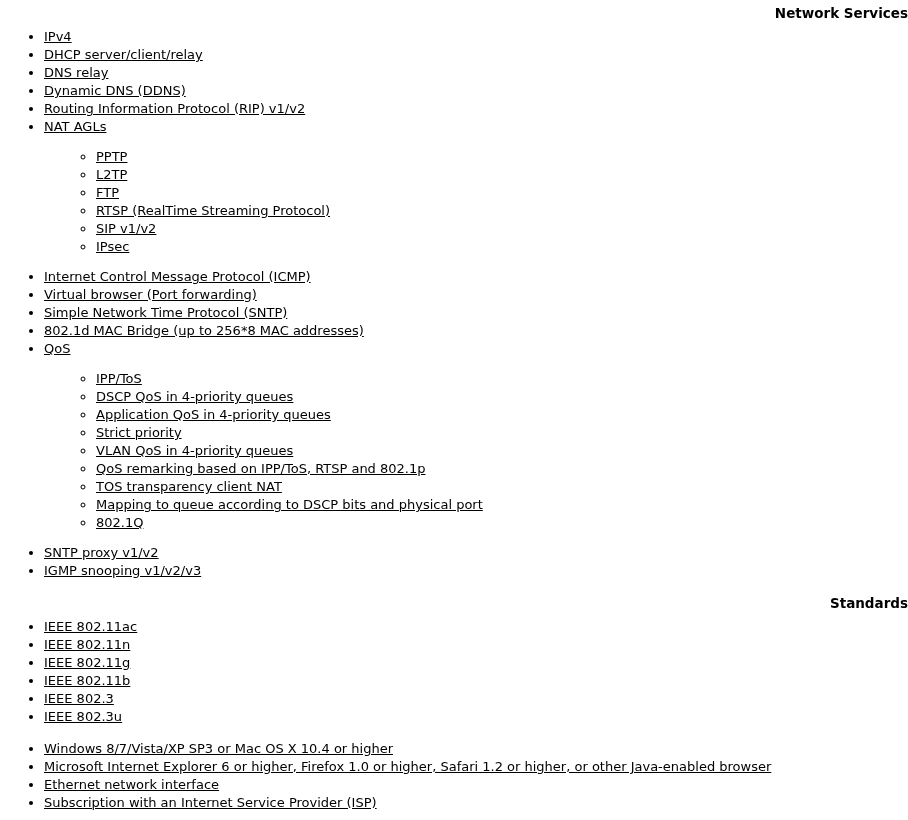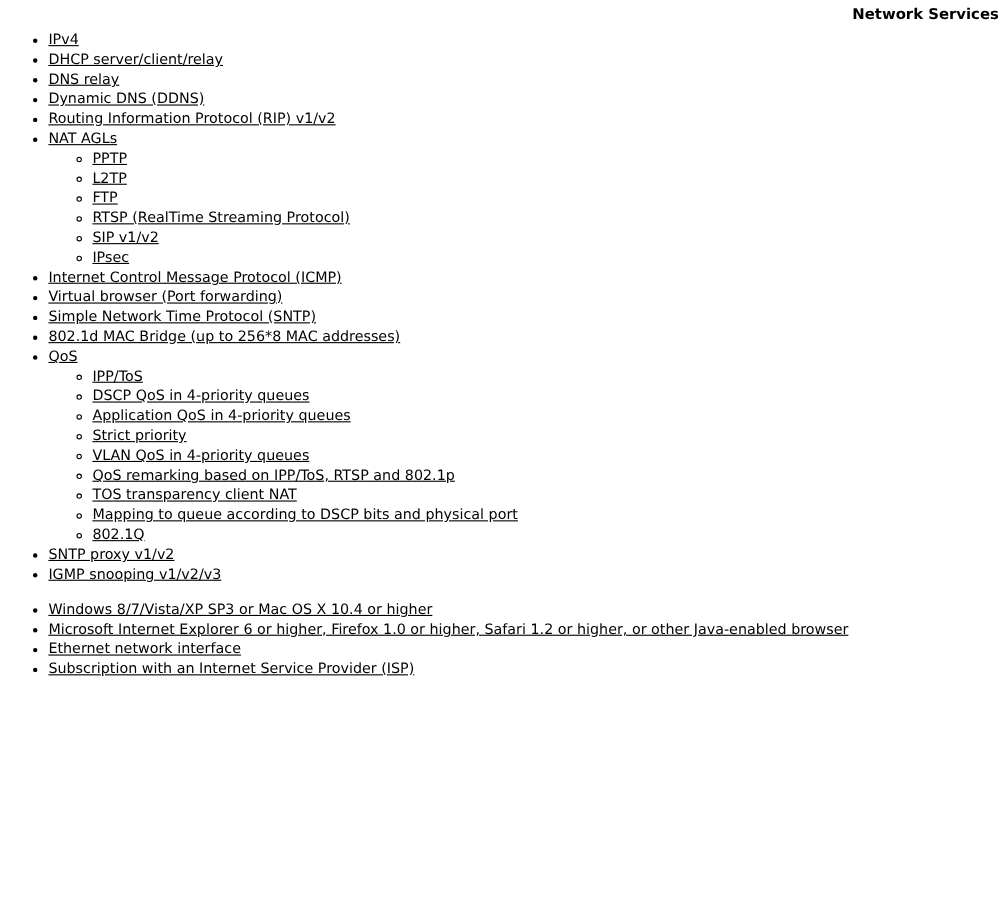--- a/index.html
+++ b/index.html
@@ -32,21 +32,21 @@
     margin-top: 14px;
   }
   ul.level1 {
     list-style-type: disc;
     margin: 0 0 0 0;
     padding-left: 40px;
     text-decoration: underline;
   }
   ul.level2 {
     list-style-type: circle;
-    margin: 0;
+    margin: 12px;
     padding-left: 40px;
   }
   li {
     line-height: 18px;
     padding: 0;
     margin: 0;
   }
   li > span.txt {
     display: inline;
   }
@@ -85,20 +85,31 @@
               <li><span class="txt">QoS remarking based on IPP/ToS, RTSP and 802.1p</span></li>
               <li><span class="txt">TOS transparency client NAT</span></li>
               <li><span class="txt">Mapping to queue according to DSCP bits and physical port</span></li>
               <li><span class="txt">802.1Q</span></li>
             </ul></li>
           <li><span class="txt">SNTP proxy v1/v2</span></li>
           <li><span class="txt">IGMP snooping v1/v2/v3</span></li>
         </ul>
       </div>
       <div class="section">
+        <h2 class="section-title">Standards</h2>
+        <ul class="level1">
+          <li><span class="txt">IEEE 802.11ac</span></li>
+          <li><span class="txt">IEEE 802.11n</span></li>
+          <li><span class="txt">IEEE 802.11g</span></li>
+          <li><span class="txt">IEEE 802.11b</span></li>
+          <li><span class="txt">IEEE 802.3</span></li>
+          <li><span class="txt">IEEE 802.3u</span></li>
+        </ul>
+      </div>
+      <div class="section">
         <ul class="level1">
           <li><span class="txt">Windows 8/7/Vista/XP SP3 or Mac OS X 10.4 or higher</span></li>
           <li><span class="txt">Microsoft Internet Explorer 6 or higher, Firefox 1.0 or higher, Safari 1.2 or higher, or other Java-enabled browser</span></li>
           <li><span class="txt">Ethernet network interface</span></li>
           <li><span class="txt">Subscription with an Internet Service Provider (ISP)</span></li>
         </ul>
       </div>
     </div>
 </div>
 

